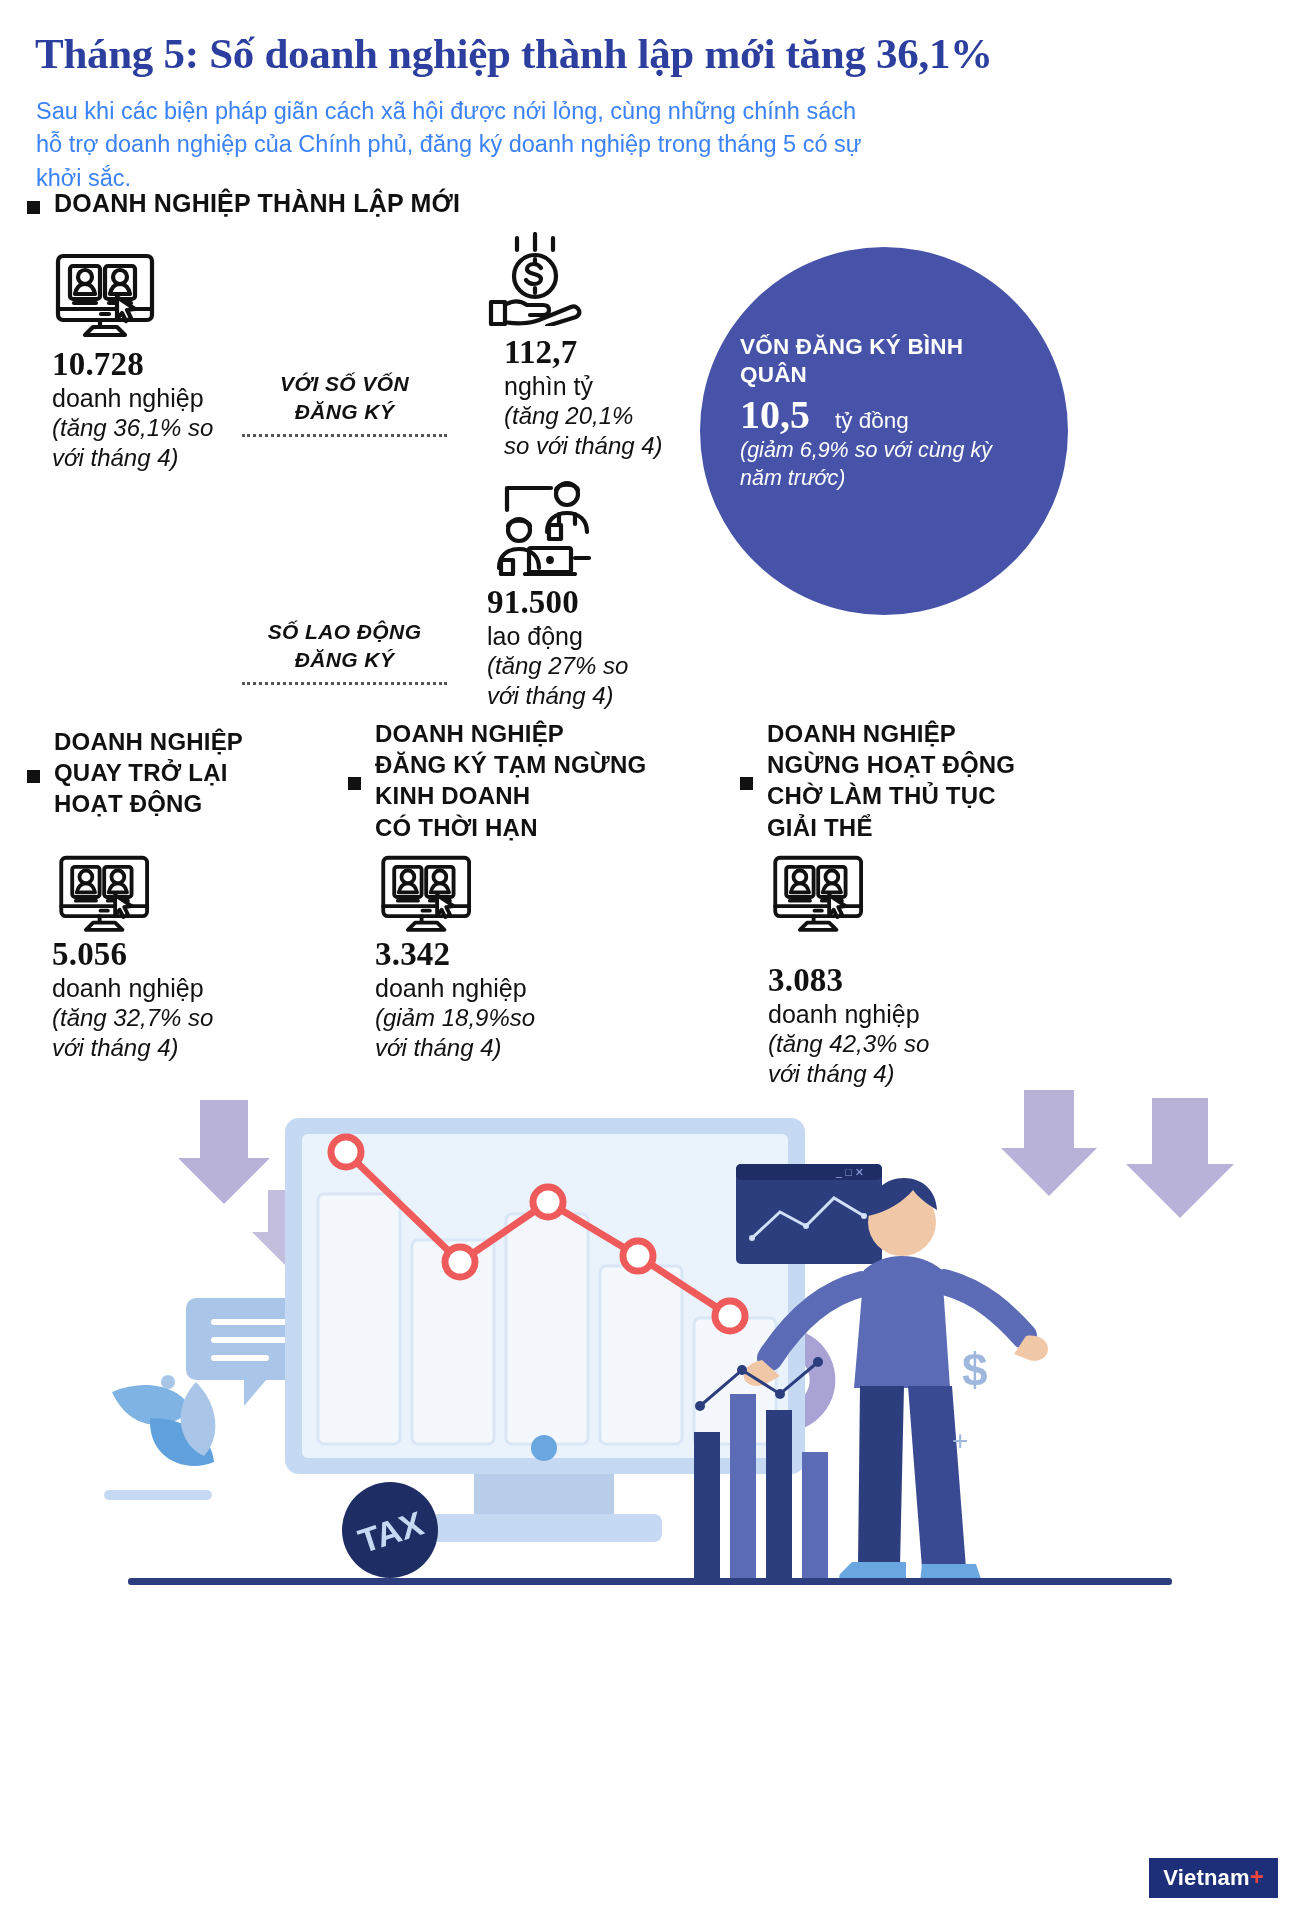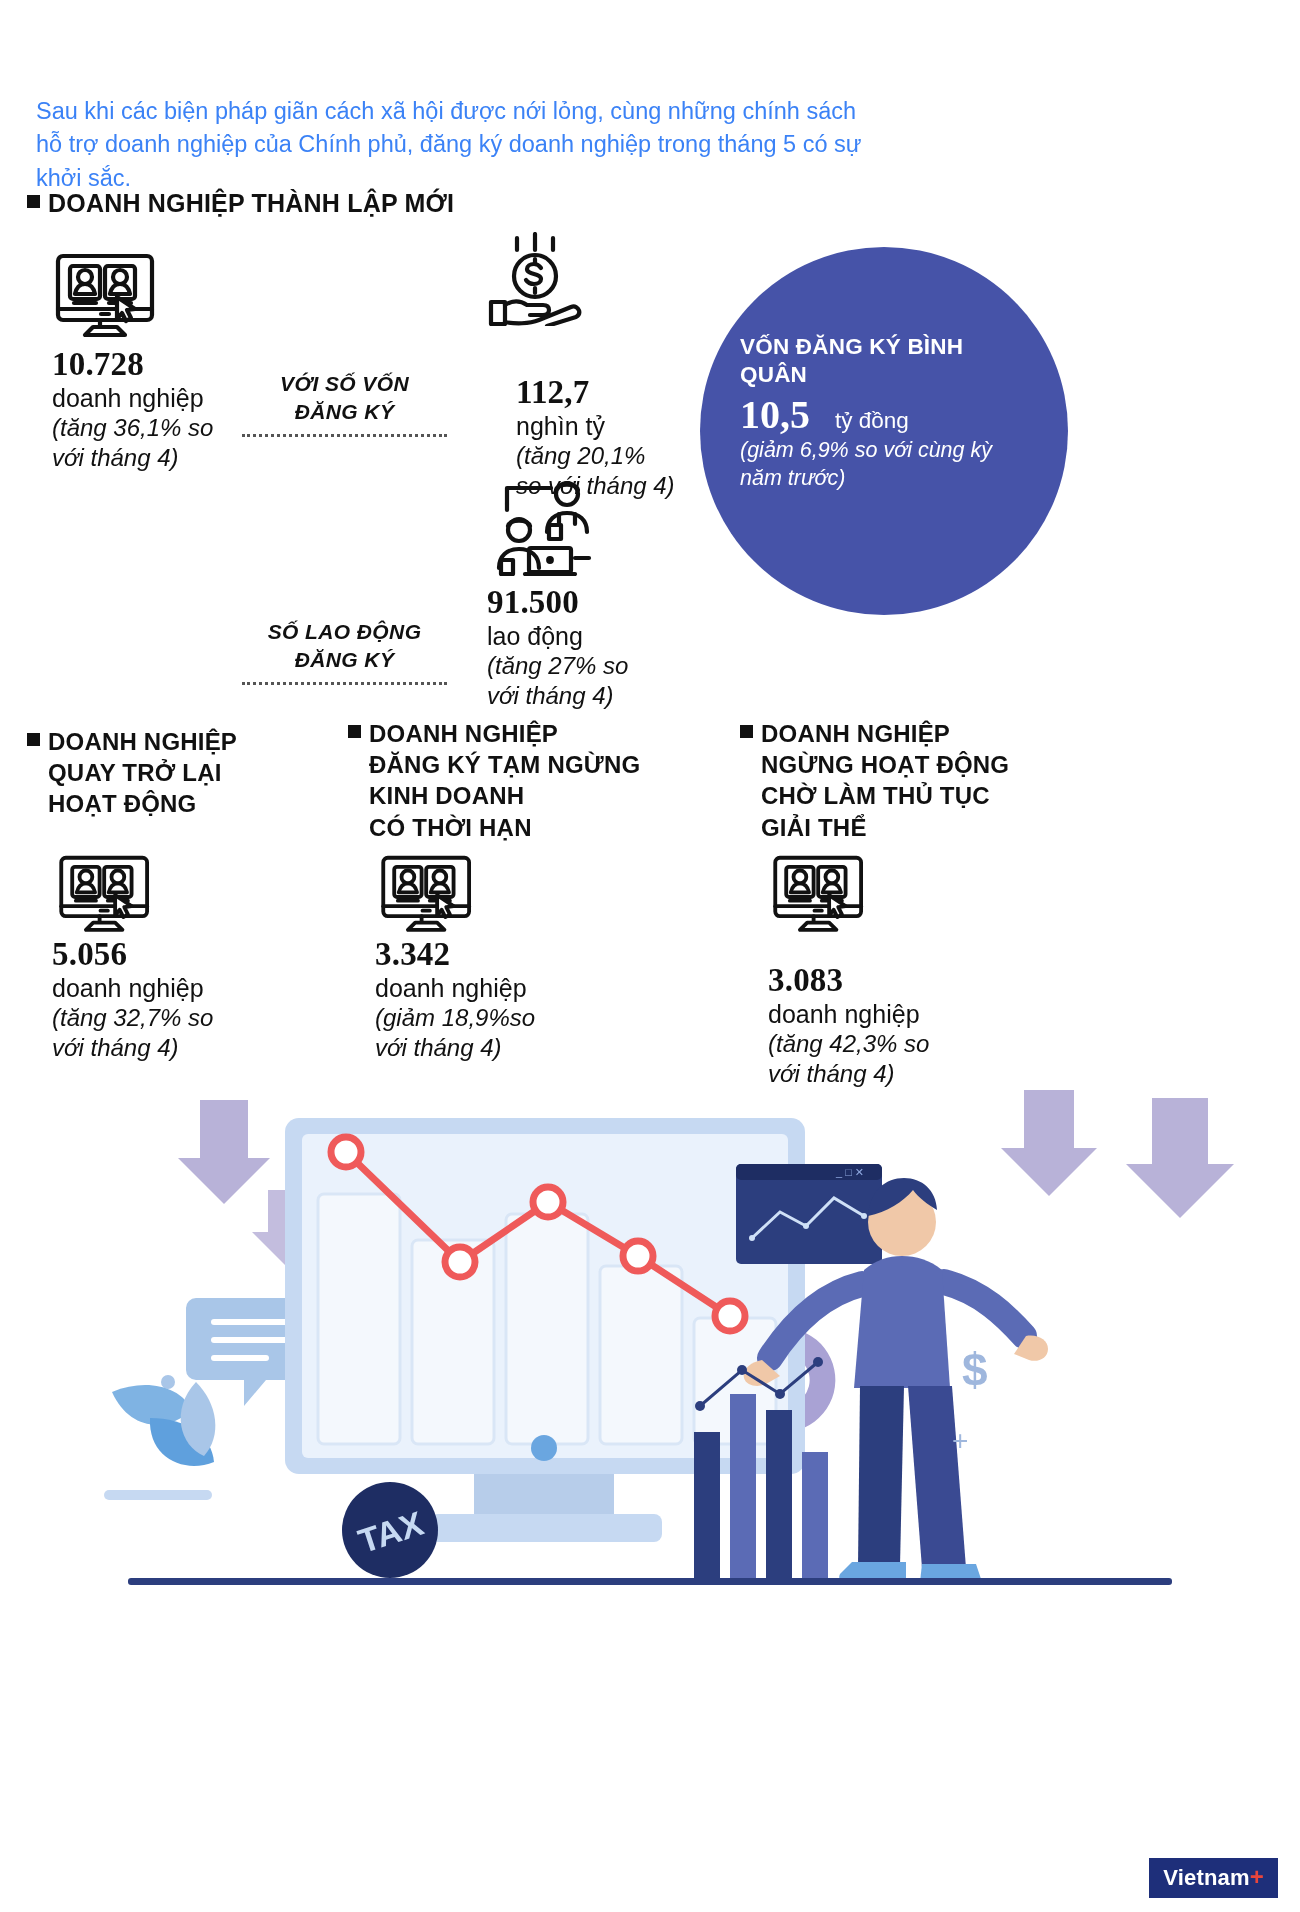--- a/index.html
+++ b/index.html
@@ -17,21 +17,21 @@
     font-family:"Liberation Serif", serif;
     font-weight:bold;font-size:43px;line-height:1.12;
     color:#2c3e9e;letter-spacing:-0.3px;
   }
   .subtitle{
     position:absolute;left:36px;top:95px;width:840px;
     font-size:23.5px;line-height:1.42;color:#3b82f6;font-weight:400;
   }
 
   
-  .sec-head{position:absolute;display:flex;align-items:flex-start;gap:8px;}
+  .sec-head{position:absolute;display:flex;align-items:center;gap:14px;}
   .bullet{width:13px;height:13px;background:#111;flex:none;margin-top:7px;}
   .sec-head .txt{
     font-size:25px;font-weight:bold;line-height:1.26;letter-spacing:0.2px;color:#111;
     white-space:pre-line;
   }
   #sec-new{left:27px;top:188px;}
   #sec-a{left:27px;top:726px;}
   #sec-b{left:348px;top:718px;}
   #sec-c{left:740px;top:718px;}
   #sec-a .txt,#sec-b .txt,#sec-c .txt{font-size:24px;line-height:1.3;}
@@ -39,21 +39,21 @@
   
   .stat{position:absolute;}
   .stat .num{
     font-family:"Liberation Serif", serif;font-weight:bold;
     font-size:33px;line-height:1.16;color:#111;letter-spacing:0.2px;
   }
   .stat .unit{font-size:25px;line-height:1.2;color:#111;}
   .stat .delta{font-size:24px;line-height:1.22;font-style:italic;color:#111;white-space:pre-line;}
 
   #stat-ent{left:52px;top:345px;}
-  #stat-cap{left:516px;top:333px;margin-top:40px;}
+  #stat-cap{left:504px;top:333px;}
   #stat-lab{left:487px;top:583px;}
   #stat-back{left:52px;top:935px;}
   #stat-pause{left:375px;top:935px;}
   #stat-dissolve{left:768px;top:935px;margin-top:26px;}
 
   
   .conn{position:absolute;text-align:center;}
   .conn .lbl{
     font-size:21px;font-style:italic;font-weight:600;line-height:1.35;
     letter-spacing:0.4px;color:#111;white-space:pre-line;
@@ -93,20 +93,21 @@
     background:#1e2f7a;color:#fff;font-weight:bold;font-size:22px;
     padding:5px 14px 7px 14px;letter-spacing:0.2px;
   }
   .brand .plus{color:#e8453c;font-size:24px;}
 </style>
 </head>
 <body>
 
 <div class="page">
 
+  <div class="title">Tháng 5: Số doanh nghiệp thành lập mới tăng 36,1%</div>
   <div class="subtitle">Sau khi các biện pháp giãn cách xã hội được nới lỏng, cùng những chính sách hỗ trợ doanh nghiệp của Chính phủ, đăng ký doanh nghiệp trong tháng 5 có sự khởi sắc.</div>
 
   <div class="sec-head" id="sec-new">
     <span class="bullet"></span>
     <span class="txt">DOANH NGHIỆP THÀNH LẬP MỚI</span>
   </div>
 
   <div class="icon" id="ic-monitor1">
     <svg width="104" height="92" viewBox="0 0 104 92" fill="none" stroke="#111" stroke-width="4.2" stroke-linejoin="round" stroke-linecap="round">
       <rect x="3" y="3" width="94" height="64" rx="5"></rect>

